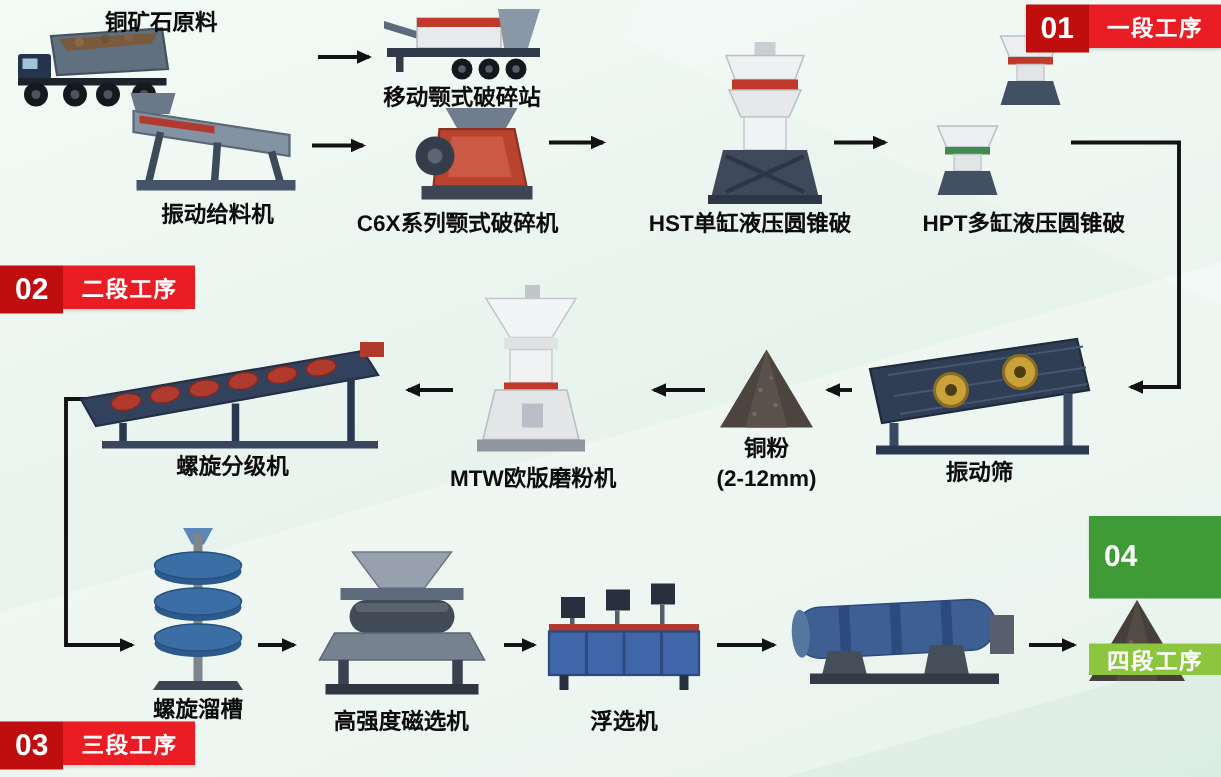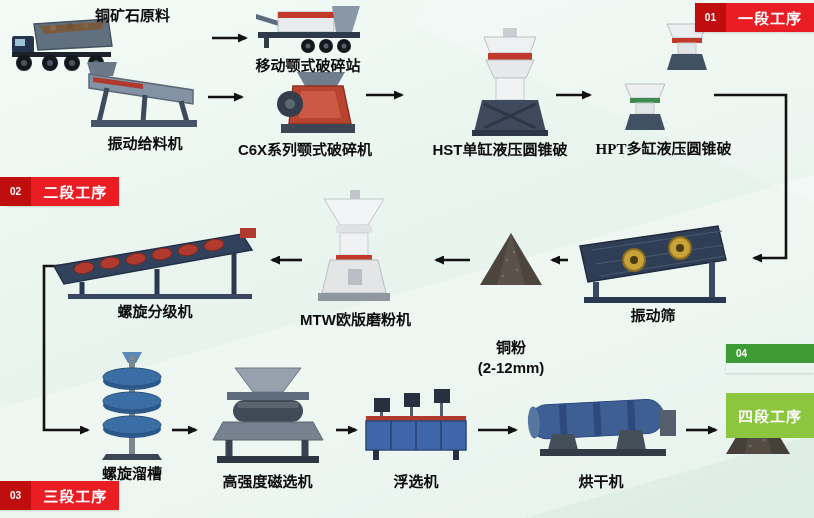--- a/index.html
+++ b/index.html
@@ -11,22 +11,22 @@
   .deco { position:absolute; background:rgba(255,255,255,0.35); pointer-events:none; z-index:1; }
   .deco1 { width:950px; height:250px; transform:rotate(-16deg); left:-80px; top:300px; }
   .deco2 { width:520px; height:210px; transform:rotate(24deg); right:-140px; top:-70px; background:rgba(255,255,255,0.22); }
   .arrows { position:absolute; left:0; top:0; z-index:2; }
   .icon { position:absolute; z-index:3; }
   .label {
     position:absolute; z-index:4; font-weight:bold; font-size:15px; color:#0d0d0d;
     text-align:center; line-height:1.3; white-space:nowrap;
   }
   .badge { position:absolute; z-index:5; display:flex; height:29px; color:#fff; font-weight:bold; box-shadow:0 1px 2px rgba(0,0,0,0.15); }
-  .badge-num  { display:flex; align-items:center; padding:4px 10px; font-size:10px; }
-  .badge-text { display:flex; align-items:center; padding:12px 12px; font-size:15px; letter-spacing:1px; }
+  .badge-num  { display:flex; align-items:center; padding:16px 10px; font-size:20px; }
+  .badge-text { display:flex; align-items:center; padding:0 12px; font-size:15px; letter-spacing:1px; }
   .badge-red   .badge-num  { background:#c00d0d; }
   .badge-red   .badge-text { background:#ea1c24; }
   .badge-green .badge-num  { background:#3f9b35; }
   .badge-green .badge-text { background:#8cc63e;margin-top:30px; }
 </style>
 </head>
 <body>
 
 <div class="canvas">
 
@@ -246,31 +246,30 @@
   </svg>
 
   <svg class="icon" style="left:723px;top:396px;" width="70" height="62" viewBox="0 0 70 62">
     <polygon points="35,4 67,58 3,58" fill="#45403a"></polygon>
     <polygon points="35,4 49,58 21,58" fill="#534c44"></polygon>
     <circle cx="31" cy="32" r="1.5" fill="#6e645a"></circle>
     <circle cx="41" cy="44" r="1.5" fill="#6e645a"></circle>
     <circle cx="27" cy="50" r="1.5" fill="#6e645a"></circle>
   </svg>
 
-  <div class="label" style="left:45px;top:6px;width:125px;text-align:right;">铜矿石原料</div>
+  <div class="label" style="left:45px;top:6px;width:125px;">铜矿石原料</div>
   <div class="label" style="left:85px;top:134px;width:120px;">振动给料机</div>
   <div class="label" style="left:248px;top:56px;width:120px;">移动颚式破碎站</div>
   <div class="label" style="left:235px;top:140px;width:140px;text-align:center;">C6X系列颚式破碎机</div>
   <div class="label" style="left:420px;top:140px;width:160px;">HST单缸液压圆锥破</div>
-  <div class="label" style="left:581px;top:140px;width:165px;font-family:Liberation Serif, serif;">HPT多缸液压圆锥破</div>
+  <div class="label" style="left:600px;top:140px;width:165px;">HPT多缸液压圆锥破</div>
   <div class="label" style="left:593px;top:306px;width:120px;">振动筛</div>
-  <div class="label" style="left:452px;top:290px;width:118px;margin-top:48px;">
+  <div class="label" style="left:452px;top:290px;width:118px;">
     <div>铜粉</div>
     <div>(2-12mm)</div>
   </div>
   <div class="label" style="left:95px;top:302px;width:120px;">螺旋分级机</div>
   <div class="label" style="left:288px;top:310px;width:135px;">MTW欧版磨粉机</div>
   <div class="label" style="left:82px;top:464px;width:100px;">螺旋溜槽</div>
   <div class="label" style="left:200px;top:472px;width:135px;">高强度磁选机</div>
   <div class="label" style="left:370px;top:472px;width:92px;">浮选机</div>
-  <div class="label" style="left:545px;top:472px;width:112px;">烘干机</div>
 
 </div>
 
 </body></html>

